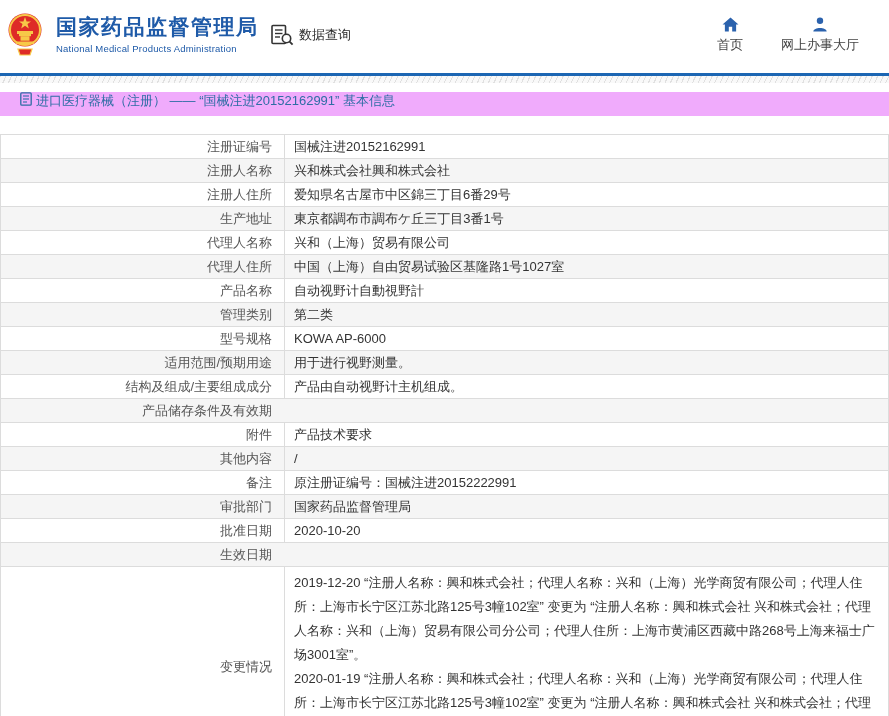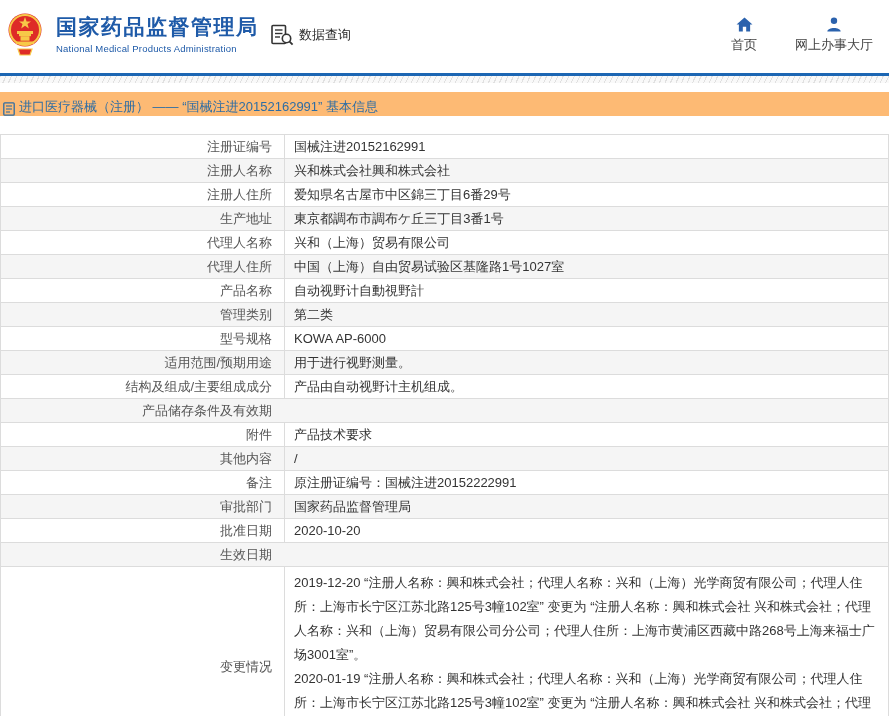--- a/index.html
+++ b/index.html
@@ -19,35 +19,35 @@
   .title-block { margin-left: 14px; }
   .site-title {
     font-size: 21px; font-weight: bold; color: #1e5aa8; letter-spacing: 1.5px;
     line-height: 26px;
   }
   .site-subtitle { font-size: 9.5px; color: #1e5aa8; margin-top: 3px; letter-spacing: .2px; }
 
   .data-query { position: absolute; left: 271px; top: 24px; display: flex; align-items: center; gap: 5px; cursor: pointer; }
   .data-query-label { font-size: 13px; color: #2b2b2b; }
 
-  .top-nav { position: absolute; right: 16px; top: 17px; display: flex; gap: 38px; }
+  .top-nav { position: absolute; right: 30px; top: 17px; display: flex; gap: 38px; }
   .top-nav-item { display: flex; flex-direction: column; align-items: center; gap: 4px; cursor: pointer; }
   .top-nav-label { font-size: 13px; color: #444; white-space: nowrap; }
 
   
   .blue-line { height: 3px; background: #1c66b3; }
   .hatch-strip {
     height: 7px;
     background: repeating-linear-gradient(115deg, #e0e0e0 0px, #e0e0e0 1px, #f9f9f9 1px, #f9f9f9 5px);
   }
 
   
   .breadcrumb {
-    margin-top: 9px; height: 24px; background: #fdba74;
-    display: flex; align-items: flex-end; padding-left: 3px; gap: 4px;
+    margin-top: 9px; height: 24px; background: #f0abfc;
+    display: flex; align-items: flex-start; padding-left: 20px; gap: 4px;
   }
   .breadcrumb-text { font-size: 13px; color: #2e6da4; }
 
   
   .info-table { margin-top: 18px; border: 1px solid #dcdcdc; border-bottom: none; }
   .trow { display: flex; border-bottom: 1px solid #dcdcdc; background: #fff; min-height: 24px; }
   .trow:nth-child(even) { background: #f5f5f5; }
   .cell-label {
     width: 284px; flex: 0 0 auto;
     display: flex; align-items: center; justify-content: flex-end;

